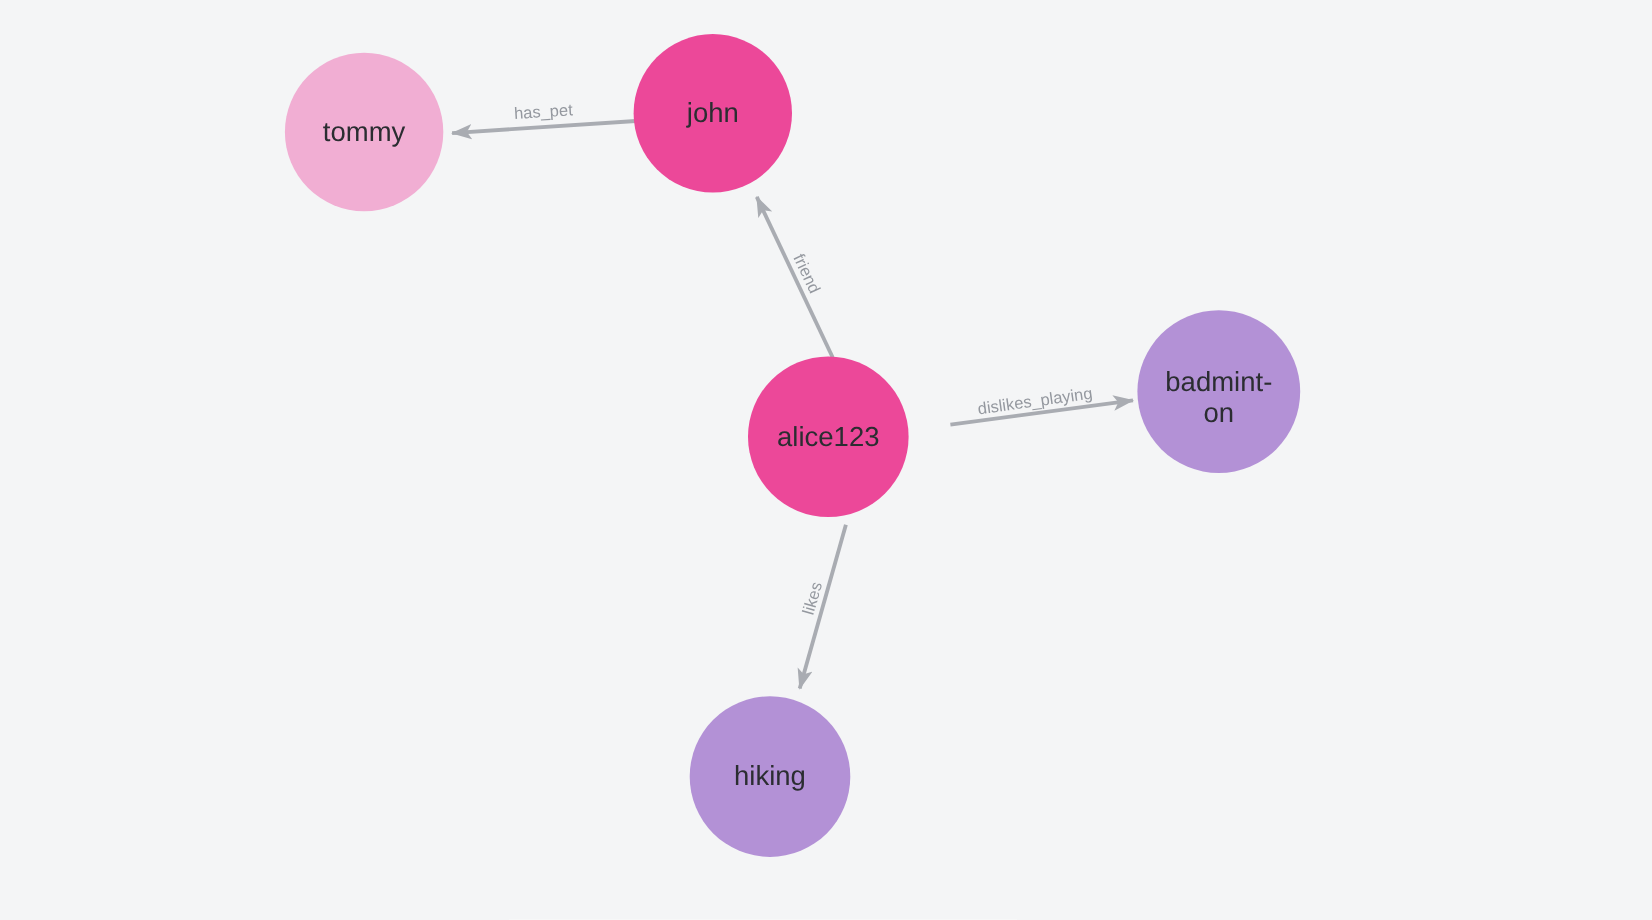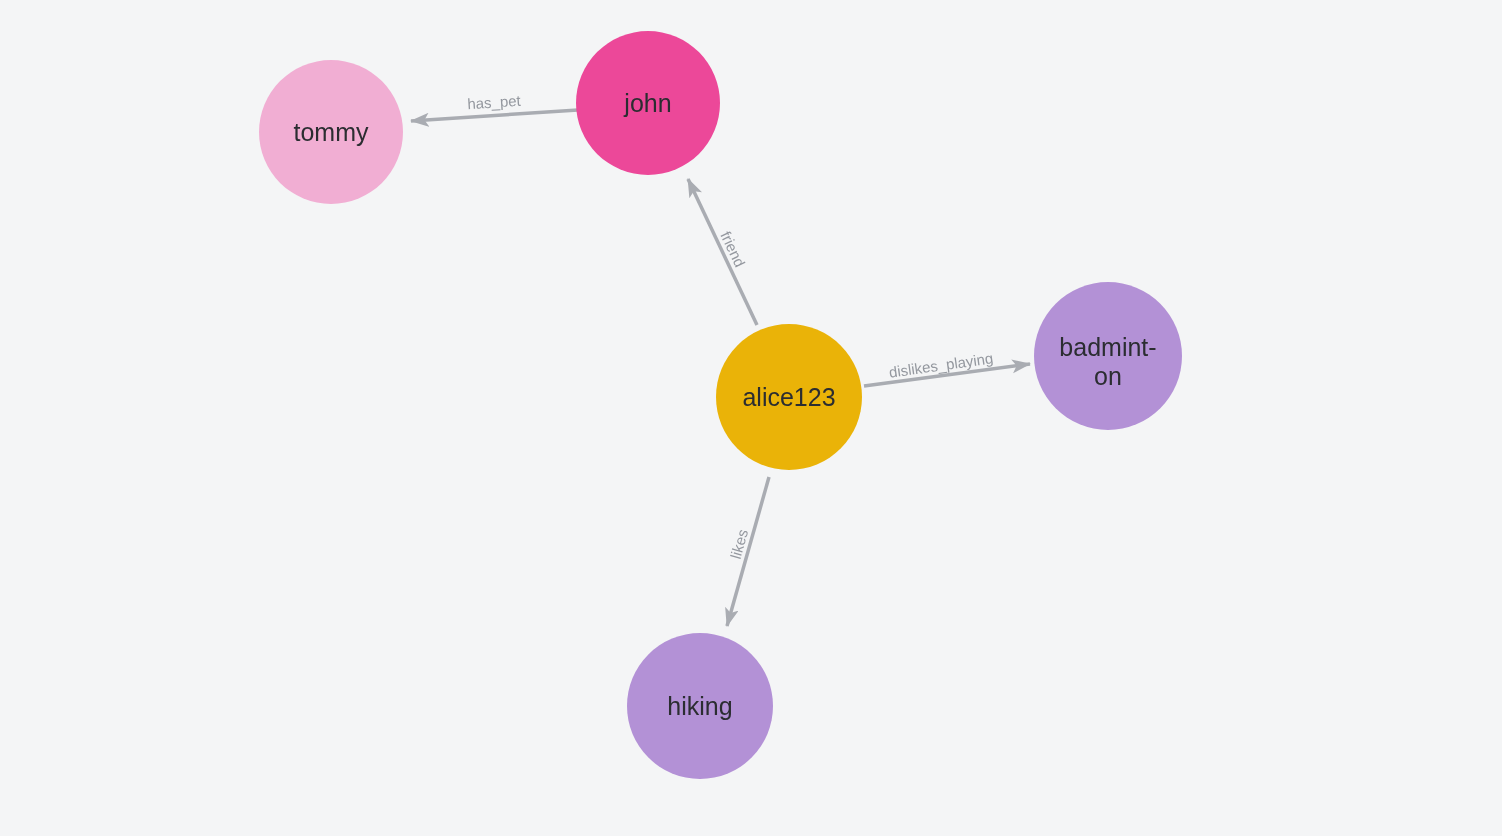--- a/index.html
+++ b/index.html
@@ -64,27 +64,27 @@
         <line x1="769" y1="477" x2="727" y2="626" stroke="#a9acb2" stroke-width="3.5" marker-end="url(#arrowhead)"></line>
       </g>
   </svg>
   <div id="edge-labels">
       <div class="edge-label" style="left: 494px; top: 102px; color: rgb(148, 152, 159); transform: translate(-50%, -50%) rotate(-3.7deg);">has_pet</div>
       <div class="edge-label" style="left: 733px; top: 249px; color: rgb(148, 152, 159); transform: translate(-50%, -50%) rotate(64.7deg);">friend</div>
       <div class="edge-label" style="left: 941px; top: 365px; color: rgb(148, 152, 159); transform: translate(-50%, -50%) rotate(-8deg);">dislikes_playing</div>
       <div class="edge-label" style="left: 739px; top: 544px; color: rgb(148, 152, 159); transform: translate(-50%, -50%) rotate(-74deg);">likes</div>
     </div>
   <div id="nodes">
-      <div class="node" style="left: 259px; top: 60px; width: 144px; height: 144px; background: rgb(241, 174, 211);">
+      <div class="node" style="left: 259px; top: 48px; width: 144px; height: 144px; background: rgb(241, 174, 211);">
         <span class="node-label" style="color: rgb(43, 45, 49);">tommy</span>
       </div>
       <div class="node" style="left: 576px; top: 31px; width: 144px; height: 144px; background: #ec4899;">
         <span class="node-label" style="color: rgb(43, 45, 49);">john</span>
       </div>
-      <div class="node" style="left: 716px; top: 324px; width: 146px; height: 146px; background: #eab308;">
+      <div class="node" style="left: 680px; top: 324px; width: 146px; height: 146px; background: #ec4899;">
         <span class="node-label" style="color: rgb(43, 45, 49);">alice123</span>
       </div>
       <div class="node" style="left: 1034px; top: 282px; width: 148px; height: 148px; background: rgb(179, 145, 214);">
         <span class="node-label" style="color: rgb(43, 45, 49); margin-top: 12px;">badmint-
 on</span>
       </div>
       <div class="node" style="left: 627px; top: 633px; width: 146px; height: 146px; background: rgb(179, 145, 214);">
         <span class="node-label" style="color: rgb(43, 45, 49); text-align: center;">hiking</span>
       </div>
     </div>

